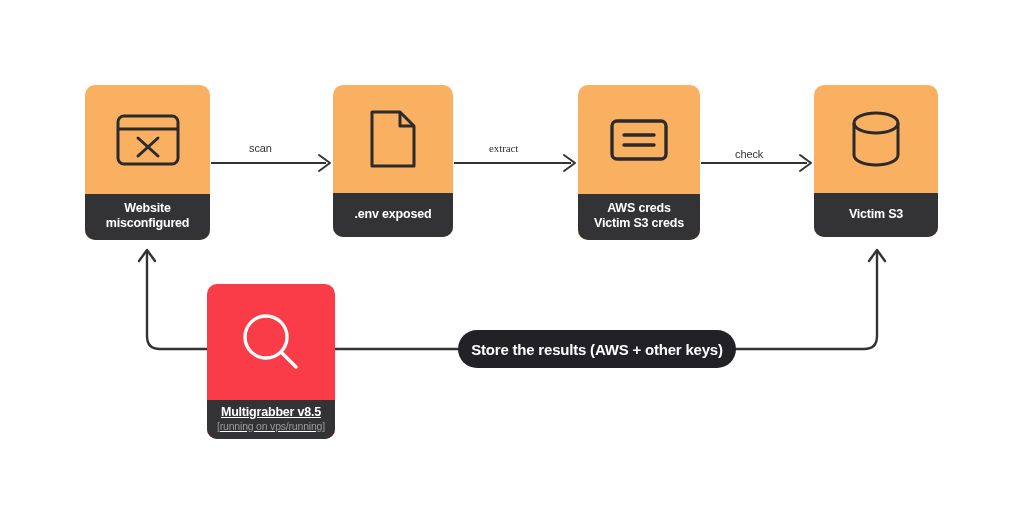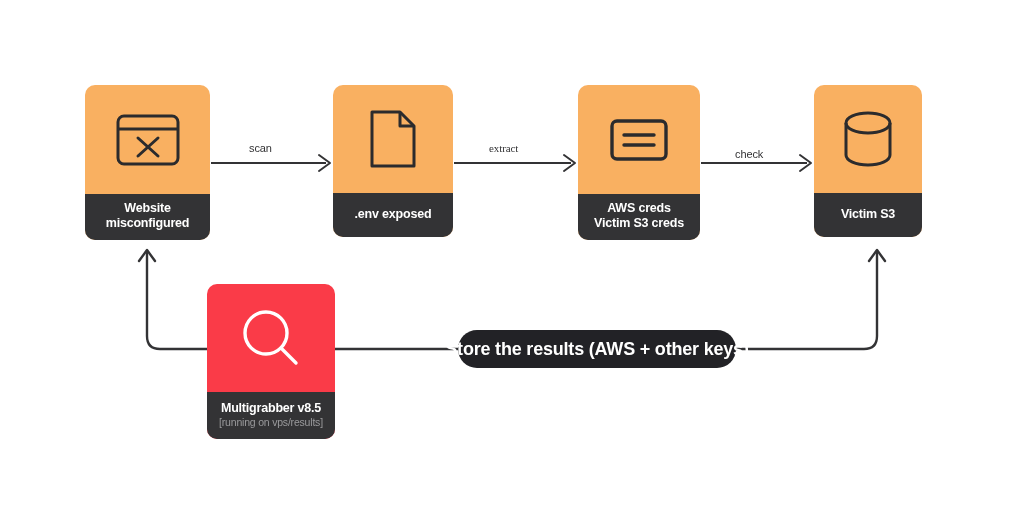--- a/index.html
+++ b/index.html
@@ -77,42 +77,42 @@
   
   #node-website   { left: 85px;  top: 85px;  width: 125px; height: 155px; background: #F9B061; }
   #node-website .node-foot { height: 46px; }
 
   #node-env       { left: 333px; top: 85px;  width: 120px; height: 152px; background: #F9B061; }
   #node-env .node-foot { height: 44px; }
 
   #node-aws       { left: 578px; top: 85px;  width: 122px; height: 155px; background: #F9B061; }
   #node-aws .node-foot { height: 46px; }
 
-  #node-victim    { left: 814px; top: 85px;  width: 108px; height: 152px; background: #F9B061; }
+  #node-victim    { left: 814px; top: 85px;  width: 124px; height: 152px; background: #F9B061; }
   #node-victim .node-foot { height: 44px; }
 
   #node-multigrabber { left: 207px; top: 284px; width: 128px; height: 155px; background: #FA3B48; }
-  #node-multigrabber .node-foot { height: 47px; }
+  #node-multigrabber .node-foot { height: 39px; text-decoration: underline; }
 
   
   #pill {
     position: absolute;
     left: 458px;
     top: 330px;
     width: 278px;
     height: 38px;
     background: #222226;
     border-radius: 19px;
     display: flex;
     align-items: center;
     justify-content: center;
   }
   #pill .pill-label {
     color: #ffffff;
-    font-size: 18px;
+    font-size: 15px;
     font-weight: bold;
     letter-spacing: -0.2px;
     white-space: nowrap;
   }
 
   
   .edge-label {
     position: absolute;
     font-size: 11px;
     color: #333335;
@@ -228,21 +228,21 @@
     <div class="node-top">
       <span>
         <svg class="icon-svg" width="62" height="62" viewBox="0 0 62 62">
           <circle cx="26" cy="26" r="21" fill="none" stroke="#ffffff" stroke-width="3.4"></circle>
           <line x1="41" y1="41" x2="56" y2="56" stroke="#ffffff" stroke-width="3.4" stroke-linecap="round"></line>
         </svg>
       </span>
     </div>
     <div class="node-foot">
       <div class="foot-line">Multigrabber v8.5</div>
-      <div class="foot-sub">[running on vps/results]</div>
+      <div class="foot-sub">[running on vps/running]</div>
     </div>
   </div>
 
   <div id="pill">
     <span class="pill-label">Store the results (AWS + other keys)</span>
   </div>
 
   <div class="edge-label" id="label-scan">scan</div>
   <div class="edge-label" id="label-extract">extract</div>
   <div class="edge-label" id="label-check">check</div>

